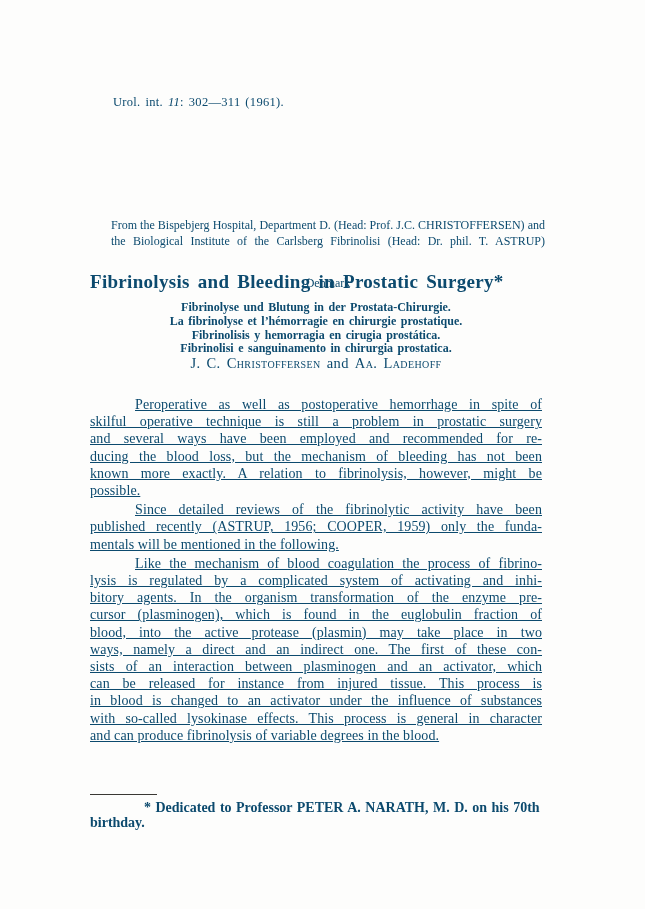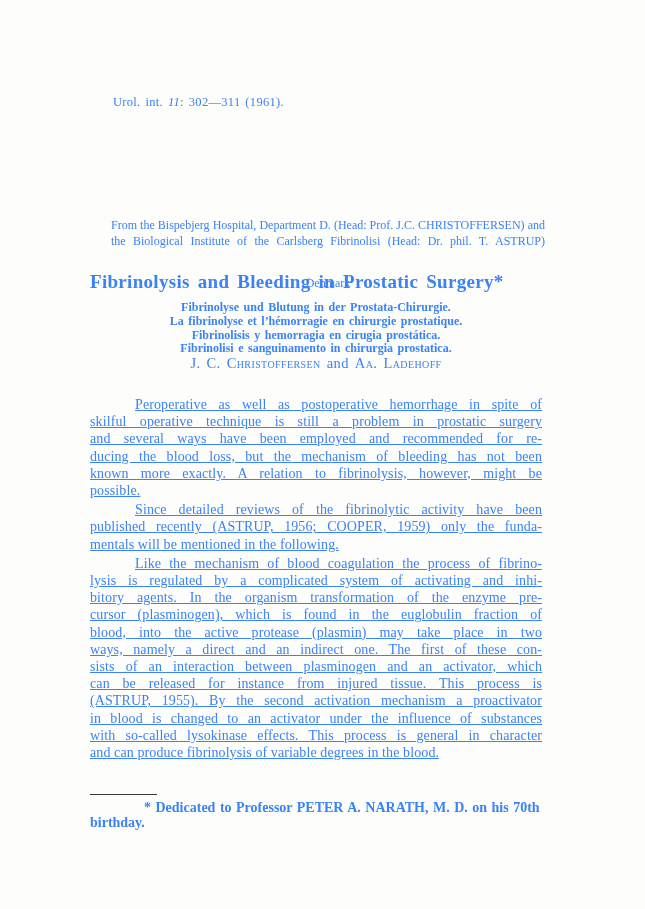--- a/index.html
+++ b/index.html
@@ -7,21 +7,21 @@
     padding: 0;
     background: #ffffff;
   }
   .page {
     position: relative;
     width: 645px;
     height: 909px;
     background: #fdfdfc;
     overflow: hidden;
     font-family: "Liberation Serif", "DejaVu Serif", serif;
-    color: #3b82f6;
+    color: #0c4a6e;
   }
 
   
   #journal {
     position: absolute;
     top: 95px;
     left: 113px;
     font-size: 12.5px;
     letter-spacing: 0.3px;
     word-spacing: 1.5px;
@@ -181,21 +181,20 @@
       </div>
     <div class="para">
         <div class="line">Like the mechanism of blood coagulation the process of fibrino-</div>
         <div class="line">lysis is regulated by a complicated system of activating and inhi-</div>
         <div class="line">bitory agents. In the organism transformation of the enzyme pre-</div>
         <div class="line">cursor (plasminogen), which is found in the euglobulin fraction of</div>
         <div class="line">blood, into the active protease (plasmin) may take place in two</div>
         <div class="line">ways, namely a direct and an indirect one. The first of these con-</div>
         <div class="line">sists of an interaction between plasminogen and an activator, which</div>
         <div class="line">can be released for instance from injured tissue. This process is</div>
-        <div class="line">(ASTRUP, 1955). By the second activation mechanism a proactivator</div>
         <div class="line">in blood is changed to an activator under the influence of substances</div>
         <div class="line">with so-called lysokinase effects. This process is general in character</div>
         <div class="line">and can produce fibrinolysis of variable degrees in the blood.</div>
       </div>
   </div>
 
   <div id="fn-rule"></div>
   <div id="footnote">* Dedicated to Professor PETER A. NARATH, M. D. on his 70th birthday.</div>
 
 </div>

